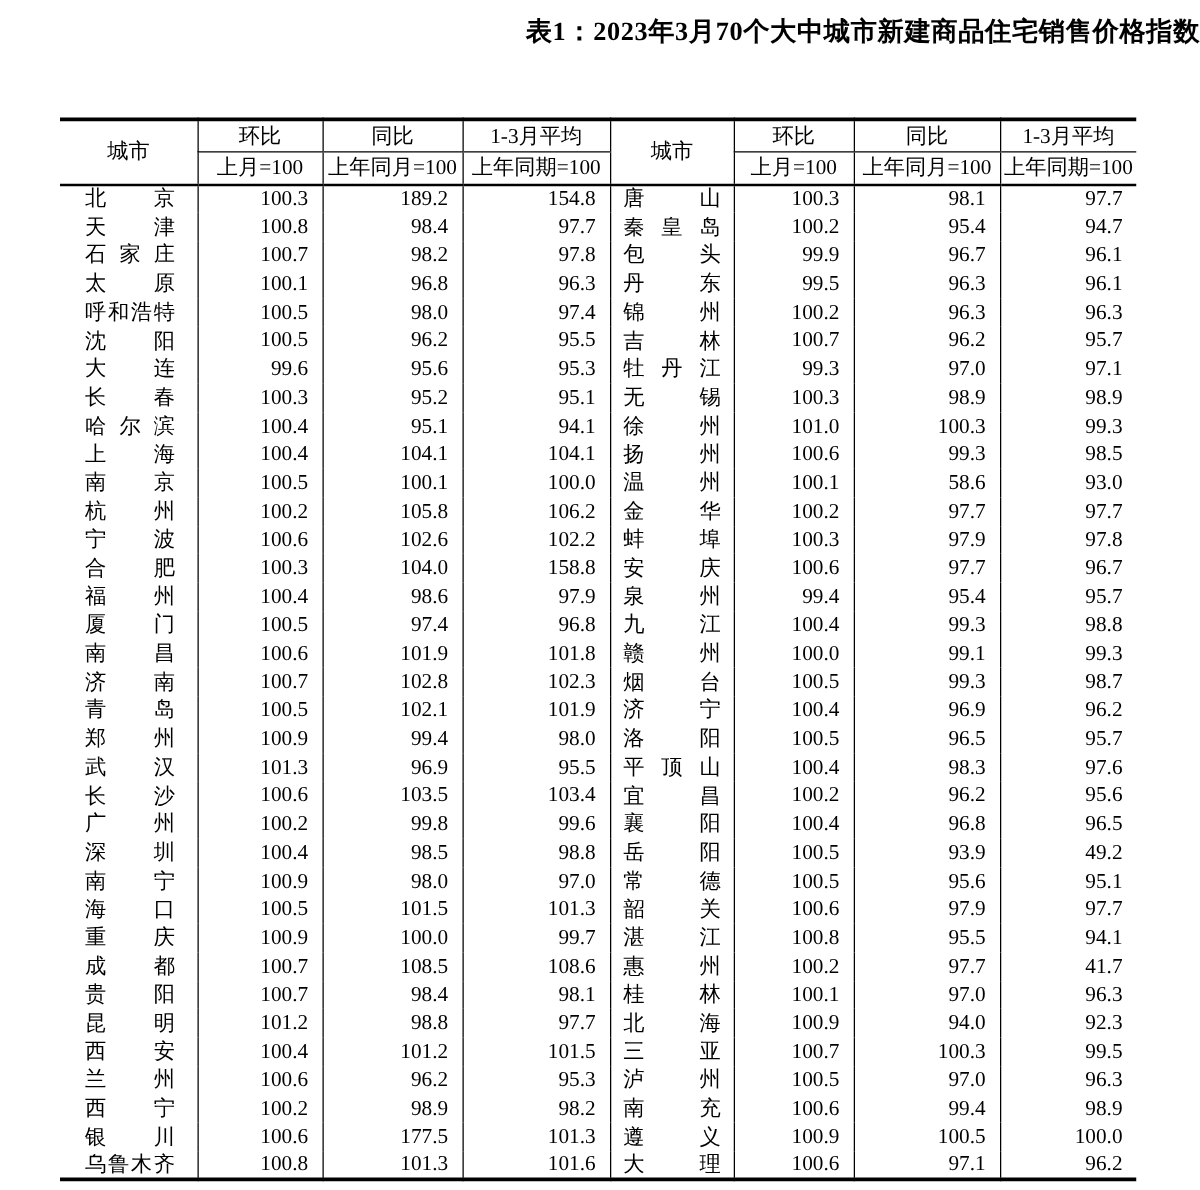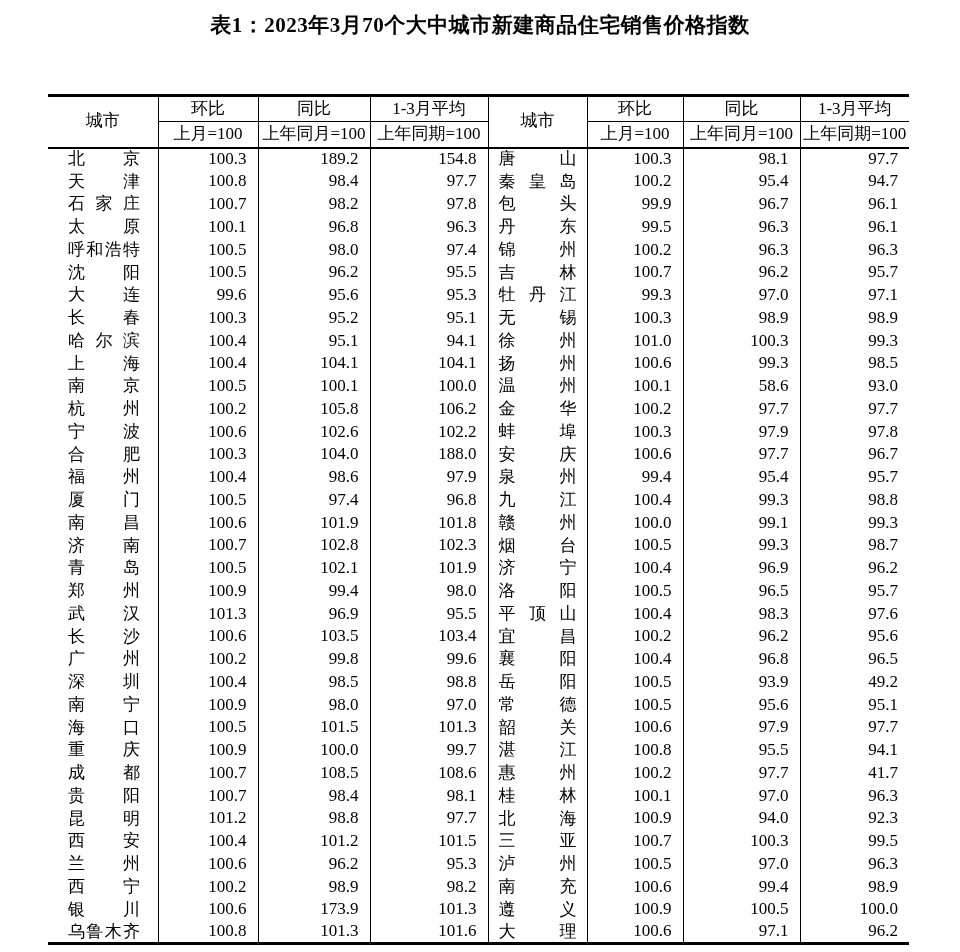--- a/index.html
+++ b/index.html
@@ -2,21 +2,21 @@
 <html><head>
 <meta charset="utf-8">
 <style>
   html,body{margin:0;padding:0;background:#ffffff;}
   .page{
     position:relative;width:960px;height:952px;background:#ffffff;
     color:#000;font-family:"Liberation Serif","DejaVu Serif",serif;
     overflow:hidden;
   }
   .title{
-    position:absolute;top:11px;left:0;width:100%;text-align:center;
+    position:absolute;top:11px;left:0;width:100%;text-align:right;
     font-size:21px;font-weight:bold;letter-spacing:0.5px;
   }
   table.tbl{
     position:absolute;left:48px;top:94px;
     border-collapse:collapse;table-layout:fixed;
     border-top:3px solid #000;border-bottom:3px solid #000;
   }
   th,td{padding:0;font-size:17px;line-height:1.1;white-space:nowrap;overflow:hidden;}
   th{font-weight:normal;text-align:center;}
   thead tr{height:26px;}
@@ -283,21 +283,21 @@
       <td class="num bl">97.9</td>
       <td class="num bl">97.8</td>
     </tr>
         <tr>
       <td class="city"><span class="city-box">
               <span>合</span>
               <span>肥</span>
             </span></td>
       <td class="num bl">100.3</td>
       <td class="num bl">104.0</td>
-      <td class="num bl">188.0</td>
+      <td class="num bl">158.8</td>
       <td class="city r bl"><span class="city-box">
               <span>安</span>
               <span>庆</span>
             </span></td>
       <td class="num bl">100.6</td>
       <td class="num bl">97.7</td>
       <td class="num bl">96.7</td>
     </tr>
         <tr>
       <td class="city"><span class="city-box">
@@ -603,21 +603,21 @@
       <td class="num bl">100.6</td>
       <td class="num bl">99.4</td>
       <td class="num bl">98.9</td>
     </tr>
         <tr>
       <td class="city"><span class="city-box">
               <span>银</span>
               <span>川</span>
             </span></td>
       <td class="num bl">100.6</td>
-      <td class="num bl">173.9</td>
+      <td class="num bl">177.5</td>
       <td class="num bl">101.3</td>
       <td class="city r bl"><span class="city-box">
               <span>遵</span>
               <span>义</span>
             </span></td>
       <td class="num bl">100.9</td>
       <td class="num bl">100.5</td>
       <td class="num bl">100.0</td>
     </tr>
         <tr>

